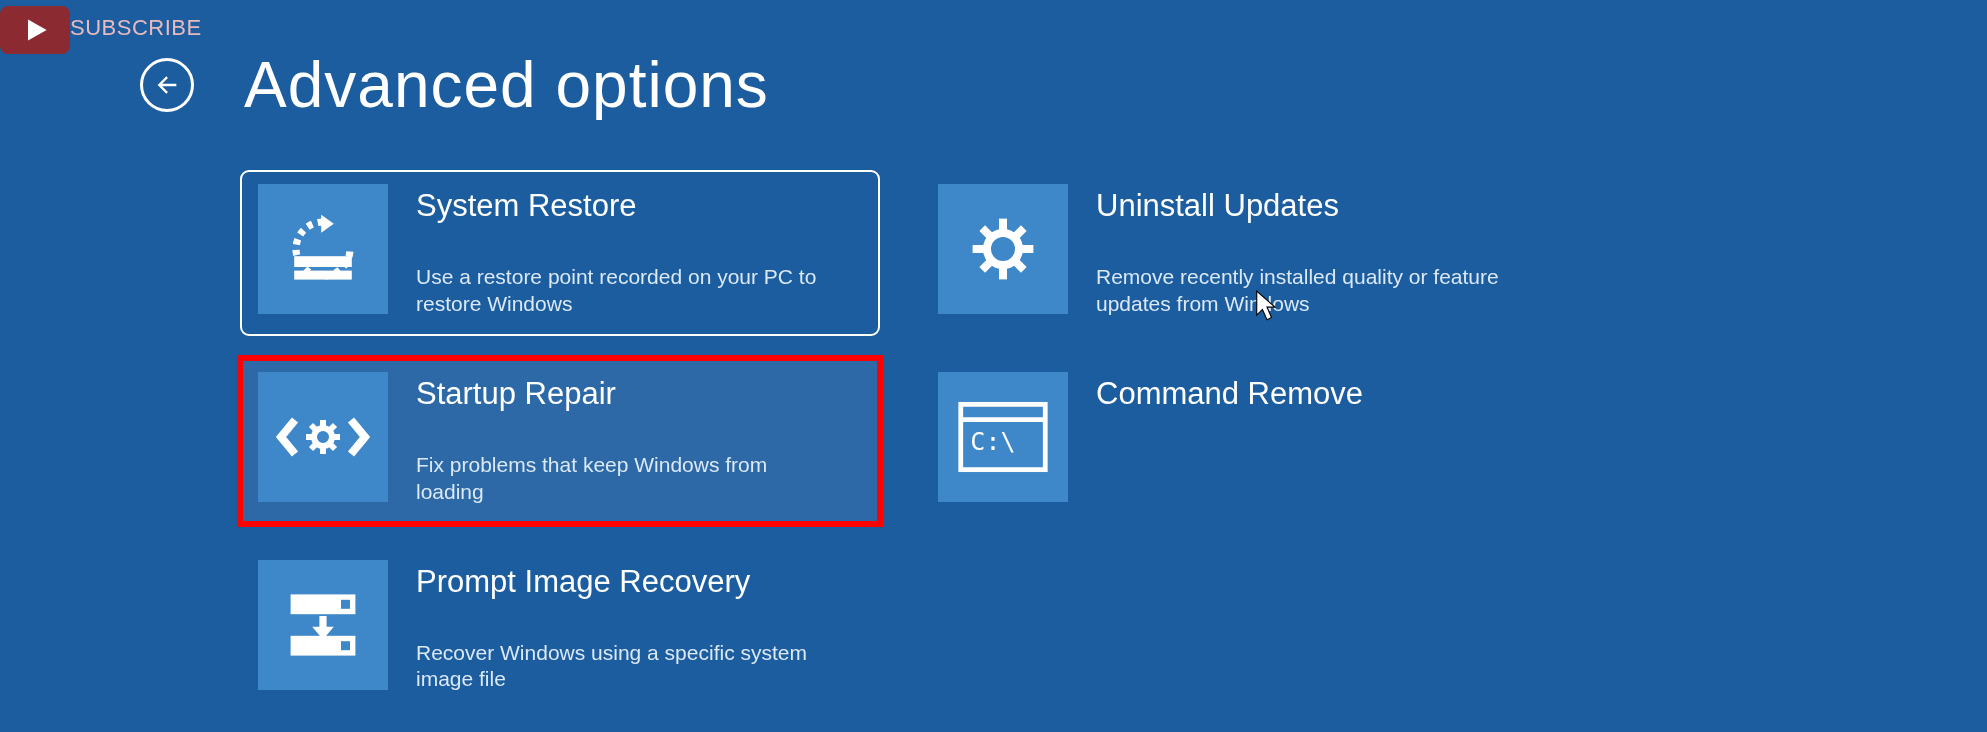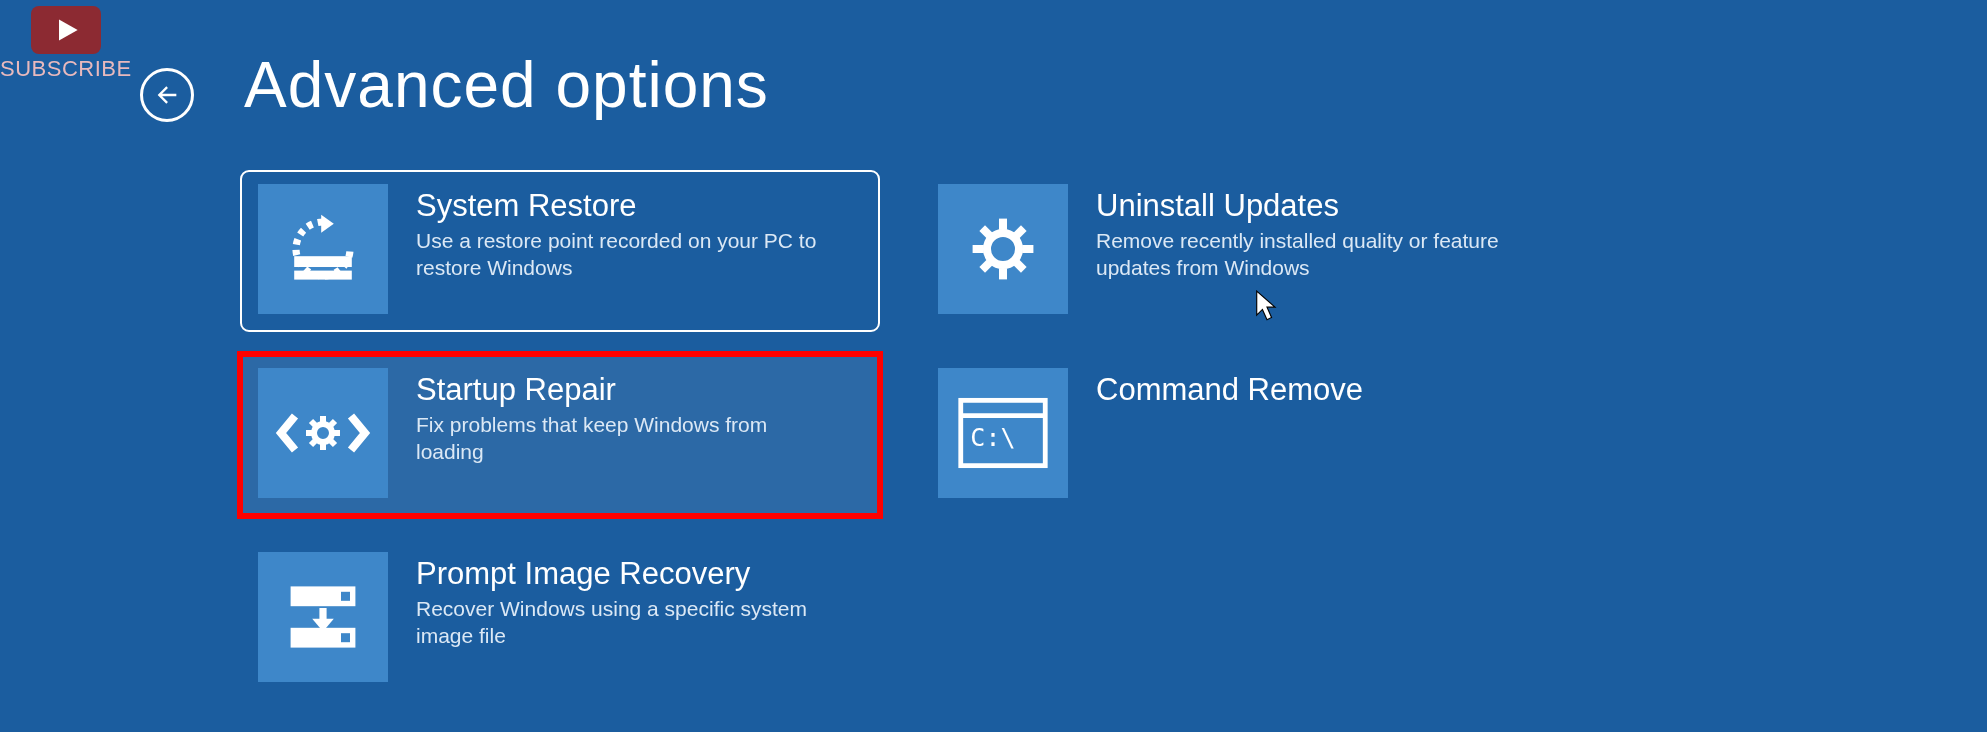--- a/index.html
+++ b/index.html
@@ -13,21 +13,21 @@
     position: relative;
     overflow: hidden;
   }
 
   
   .subscribe {
     position: absolute;
     top: 0;
     left: 0;
     display: flex;
-    flex-direction: column;
+    flex-direction: row;
     align-items: center;
     z-index: 50;
   }
   .subscribe-icon {
     width: 70px;
     height: 48px;
     background: #8c2a32;
     border-radius: 8px;
     display: flex;
     align-items: center;
@@ -42,21 +42,21 @@
     letter-spacing: 0.5px;
     margin-top: 2px;
   }
 
   
   .header {
     position: absolute;
     top: 48px;
     left: 140px;
     display: flex;
-    align-items: flex-end;
+    align-items: center;
     gap: 50px;
   }
   .back-button {
     width: 54px;
     height: 54px;
     border: 3px solid #ffffff;
     border-radius: 50%;
     display: flex;
     align-items: center;
     justify-content: center;
@@ -105,20 +105,21 @@
   .tile-title {
     font-size: 31px;
     font-weight: 400;
     margin-bottom: 4px;
   }
   .tile-desc {
     font-size: 21px;
     line-height: 1.28;
     color: #dbe8f5;
     font-weight: 400;
+    margin-top: 40px;
   }
 
   
   .cursor {
     position: absolute;
     top: 290px;
     left: 1255px;
     z-index: 60;
   }
 

